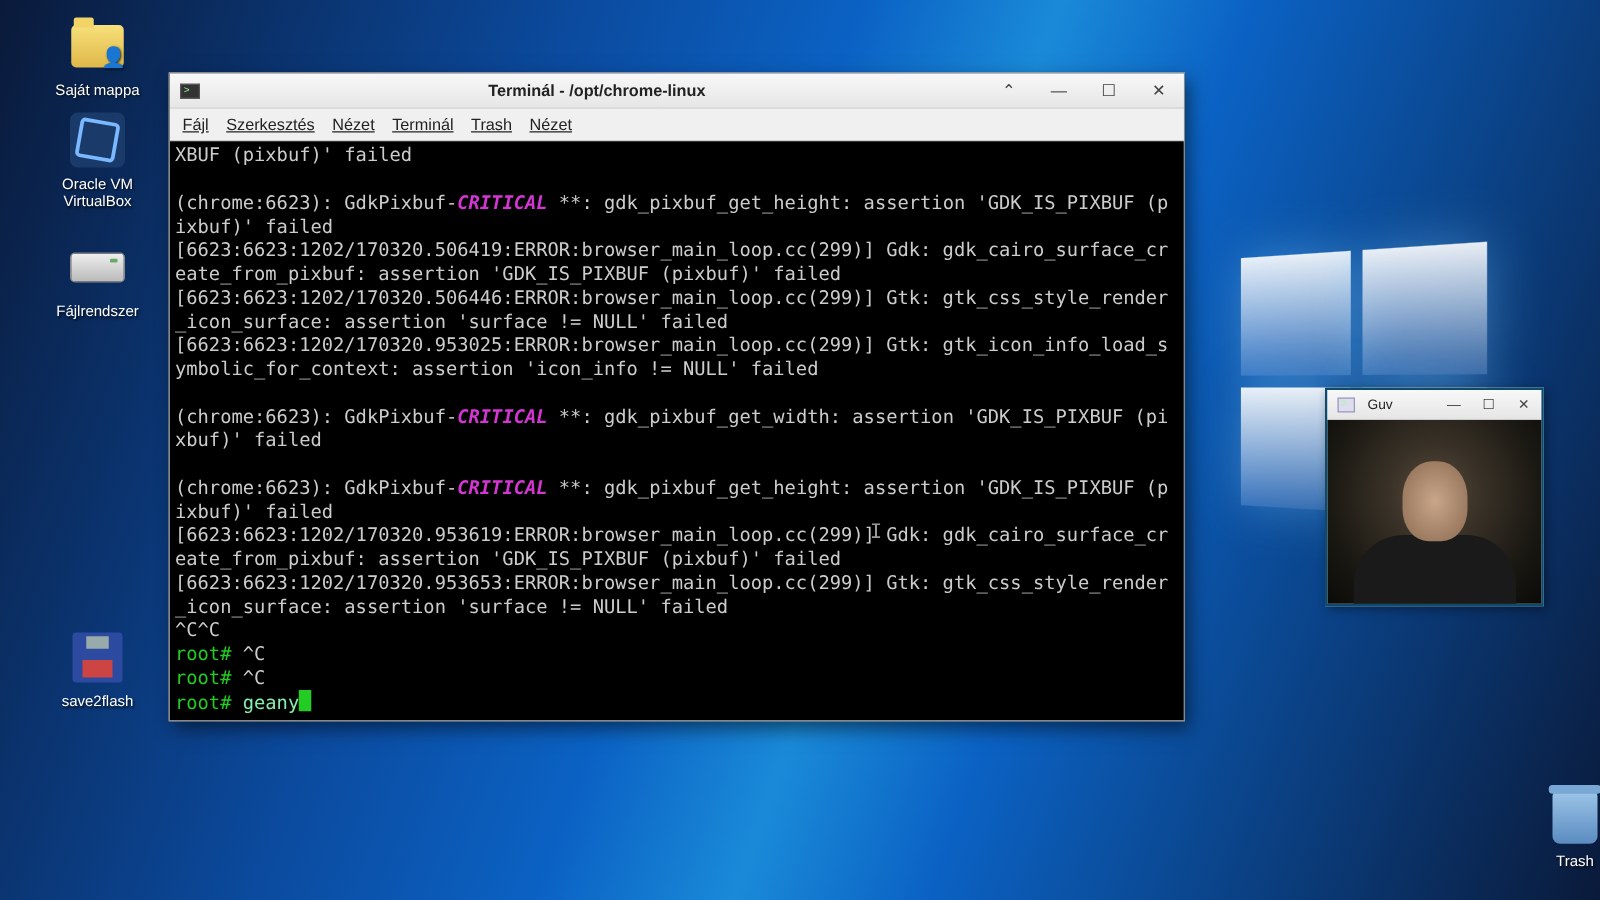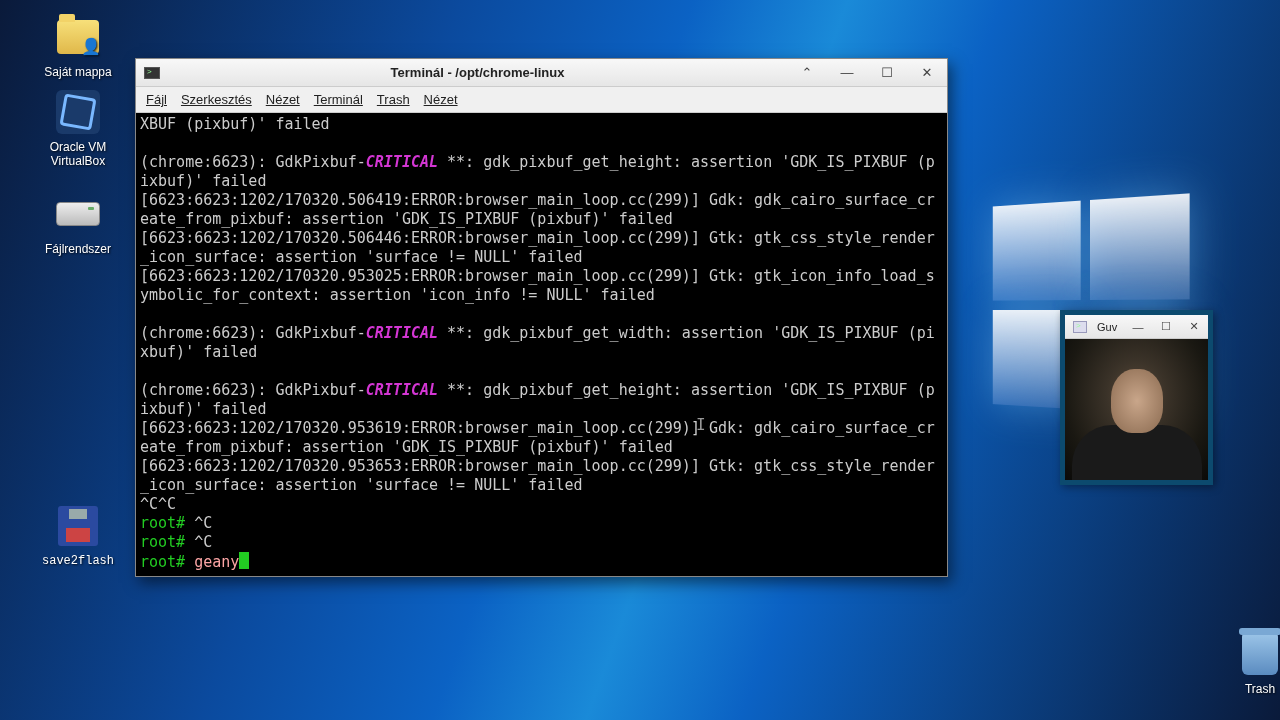--- a/index.html
+++ b/index.html
@@ -71,28 +71,28 @@
   .menubar .m { cursor:pointer; }
   .menubar .m u { text-decoration: underline; }
 
   .termbody {
     background:#000; color:#ccc; font-family: "DejaVu Sans Mono","Liberation Mono",monospace;
     font-size:15px; line-height:19px; padding:2px 4px 4px 4px;
     white-space: pre-wrap; word-break: break-all; min-height: 460px;
   }
   .crit { color:#d436d4; font-weight:bold;font-style:italic; }
   .prompt { color:#22cc22;text-align:right; }
-  .cmd { color:#fca5a5; }
+  .cmd { color:#86efac; }
   .cursor { display:inline-block; width:10px; height:17px; background:#22cc22; vertical-align:-2px; }
   .ibeam { position:absolute; left:560px; top:356px; color:#999; font-size:16px; font-family:monospace; }
 
   
   .camwin {
-    position:absolute; left:1060px; top:310px; width:153px; height:175px;
-    background:#fff; border:5px solid #0c4a6e; box-shadow: 2px 2px 8px rgba(0,0,0,0.4);
+    position:absolute; left:1060px; top:310px; width:175px; height:175px;
+    background:#fff; border:2px solid #0c4a6e; box-shadow: 2px 2px 8px rgba(0,0,0,0.4);
   }
   .camwin .titlebar { height:24px; font-size:11px; }
   .camwin .titlebar .appico { width:14px; height:12px; background:#dde; border-color:#99b; }
   .camwin .winbtn { width:28px; height:24px; font-size:11px; }
   .camfeed {
     width:100%; height:calc(100% - 24px);
     background: radial-gradient(ellipse at 50% 40%, #5a4a3a 0%, #3a3228 30%, #1a1812 70%, #0a0a08 100%);
     position:relative;
   }
   .camfeed .face { position:absolute; left:50%; top:44%; transform:translate(-50%,-50%); width:52px; height:64px; background:radial-gradient(#c9a68a,#8a6a50); border-radius:45% 45% 40% 40%; }
@@ -120,21 +120,21 @@
     </div>
   <span>Oracle VM</span>
   <span>VirtualBox</span>
 </div>
 <div class="desktop-icon" style="left:28px; top:190px;">
   <div class="ic">
       <div class="drive-ic"></div>
     </div>
   <span>Fájlrendszer</span>
 </div>
-<div class="desktop-icon" style="left:28px; top:502px;font-family:Liberation Mono, monospace;">
+<div class="desktop-icon" style="left:28px; top:502px;">
   <div class="ic">
       <div class="floppy-ic"></div>
     </div>
   <span>save2flash</span>
 </div>
 <div class="desktop-icon" style="left:1210px; top:630px;">
   <div class="ic">
       <div class="trash-ic"></div>
     </div>
   <span>Trash</span>

